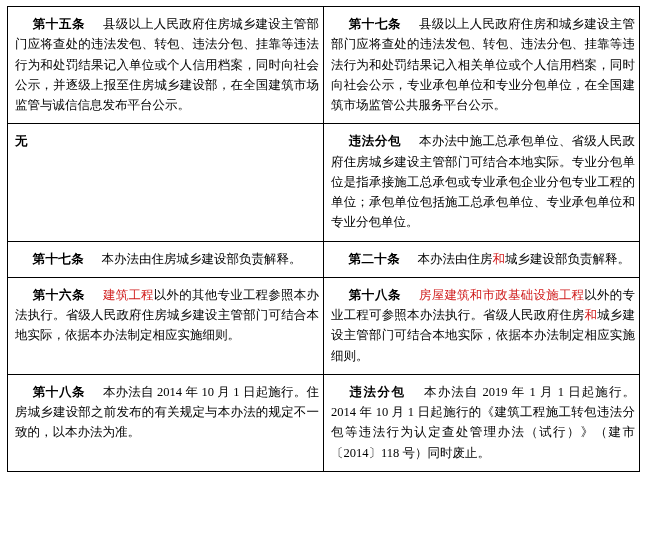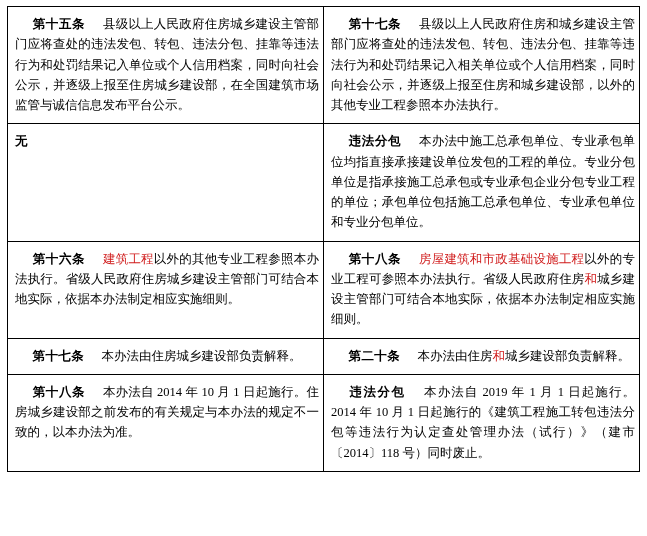--- a/index.html
+++ b/index.html
@@ -54,58 +54,58 @@
   <tbody>
 
     <tr>
       <td class="col-left">
         <p class="p">
           <span class="gap"></span><span class="art">第十五条</span><span class="gap"></span><span>县级以上人民政府住房城乡建设主管部门应将查处的违法发包、转包、违法分包、挂靠等违法行为和处罚结果记入单位或个人信用档案，同时向社会公示，并逐级上报至住房城乡建设部，在全国建筑市场监管与诚信信息发布平台公示。</span>
         </p>
       </td>
       <td class="col-right">
         <p class="p">
-          <span class="gap"></span><span class="art">第十七条</span><span class="gap"></span><span>县级以上人民政府住房和城乡建设主管部门应将查处的违法发包、转包、违法分包、挂靠等违法行为和处罚结果记入相关单位或个人信用档案，同时向社会公示，并逐级上报至住房和城乡建设部，以外的其他专业工程参照本办法执行。</span>
+          <span class="gap"></span><span class="art">第十七条</span><span class="gap"></span><span>县级以上人民政府住房和城乡建设主管部门应将查处的违法发包、转包、违法分包、挂靠等违法行为和处罚结果记入相关单位或个人信用档案，同时向社会公示，专业承包单位和专业分包单位，在全国建筑市场监管公共服务平台公示。</span>
         </p>
       </td>
     </tr>
 
     <tr>
       <td class="col-left none-cell">
         <span class="art">无</span>
       </td>
       <td class="col-right">
         <p class="p">
-          <span class="gap"></span><span class="art">违法分包</span><span class="gap"></span><span>本办法中施工总承包单位、专业承包单位均指直接承接建设单位发包的工程的单位。专业分包单位是指承接施工总承包或专业承包企业分包专业工程的单位；承包单位包括施工总承包单位、专业承包单位和专业分包单位。</span>
+          <span class="gap"></span><span class="art">违法分包</span><span class="gap"></span><span>本办法中施工总承包单位、省级人民政府住房城乡建设主管部门可结合本地实际。专业分包单位是指承接施工总承包或专业承包企业分包专业工程的单位；承包单位包括施工总承包单位、专业承包单位和专业分包单位。</span>
+        </p>
+      </td>
+    </tr>
+
+    <tr>
+      <td class="col-left">
+        <p class="p">
+          <span class="gap"></span><span class="art">第十七条</span><span class="gap"></span><span>本办法由住房城乡建设部负责解释。</span>
+        </p>
+      </td>
+      <td class="col-right">
+        <p class="p">
+          <span class="gap"></span><span class="art">第二十条</span><span class="gap"></span><span>本办法由住房</span><span class="red">和</span><span>城乡建设部负责解释。</span>
         </p>
       </td>
     </tr>
 
     <tr>
       <td class="col-left">
         <p class="p">
           <span class="gap"></span><span class="art">第十六条</span><span class="gap"></span><span class="red">建筑工程</span><span>以外的其他专业工程参照本办法执行。省级人民政府住房城乡建设主管部门可结合本地实际，依据本办法制定相应实施细则。</span>
         </p>
       </td>
       <td class="col-right">
         <p class="p">
           <span class="gap"></span><span class="art">第十八条</span><span class="gap"></span><span class="red">房屋建筑和市政基础设施工程</span><span>以外的专业工程可参照本办法执行。省级人民政府住房</span><span class="red">和</span><span>城乡建设主管部门可结合本地实际，依据本办法制定相应实施细则。</span>
-        </p>
-      </td>
-    </tr>
-
-    <tr>
-      <td class="col-left">
-        <p class="p">
-          <span class="gap"></span><span class="art">第十七条</span><span class="gap"></span><span>本办法由住房城乡建设部负责解释。</span>
-        </p>
-      </td>
-      <td class="col-right">
-        <p class="p">
-          <span class="gap"></span><span class="art">第二十条</span><span class="gap"></span><span>本办法由住房</span><span class="red">和</span><span>城乡建设部负责解释。</span>
         </p>
       </td>
     </tr>
 
     <tr>
       <td class="col-left">
         <p class="p">
           <span class="gap"></span><span class="art">第十八条</span><span class="gap"></span><span>本办法自 2014 年 10 月 1 日起施行。住房城乡建设部之前发布的有关规定与本办法的规定不一致的，以本办法为准。</span>
         </p>
       </td>

